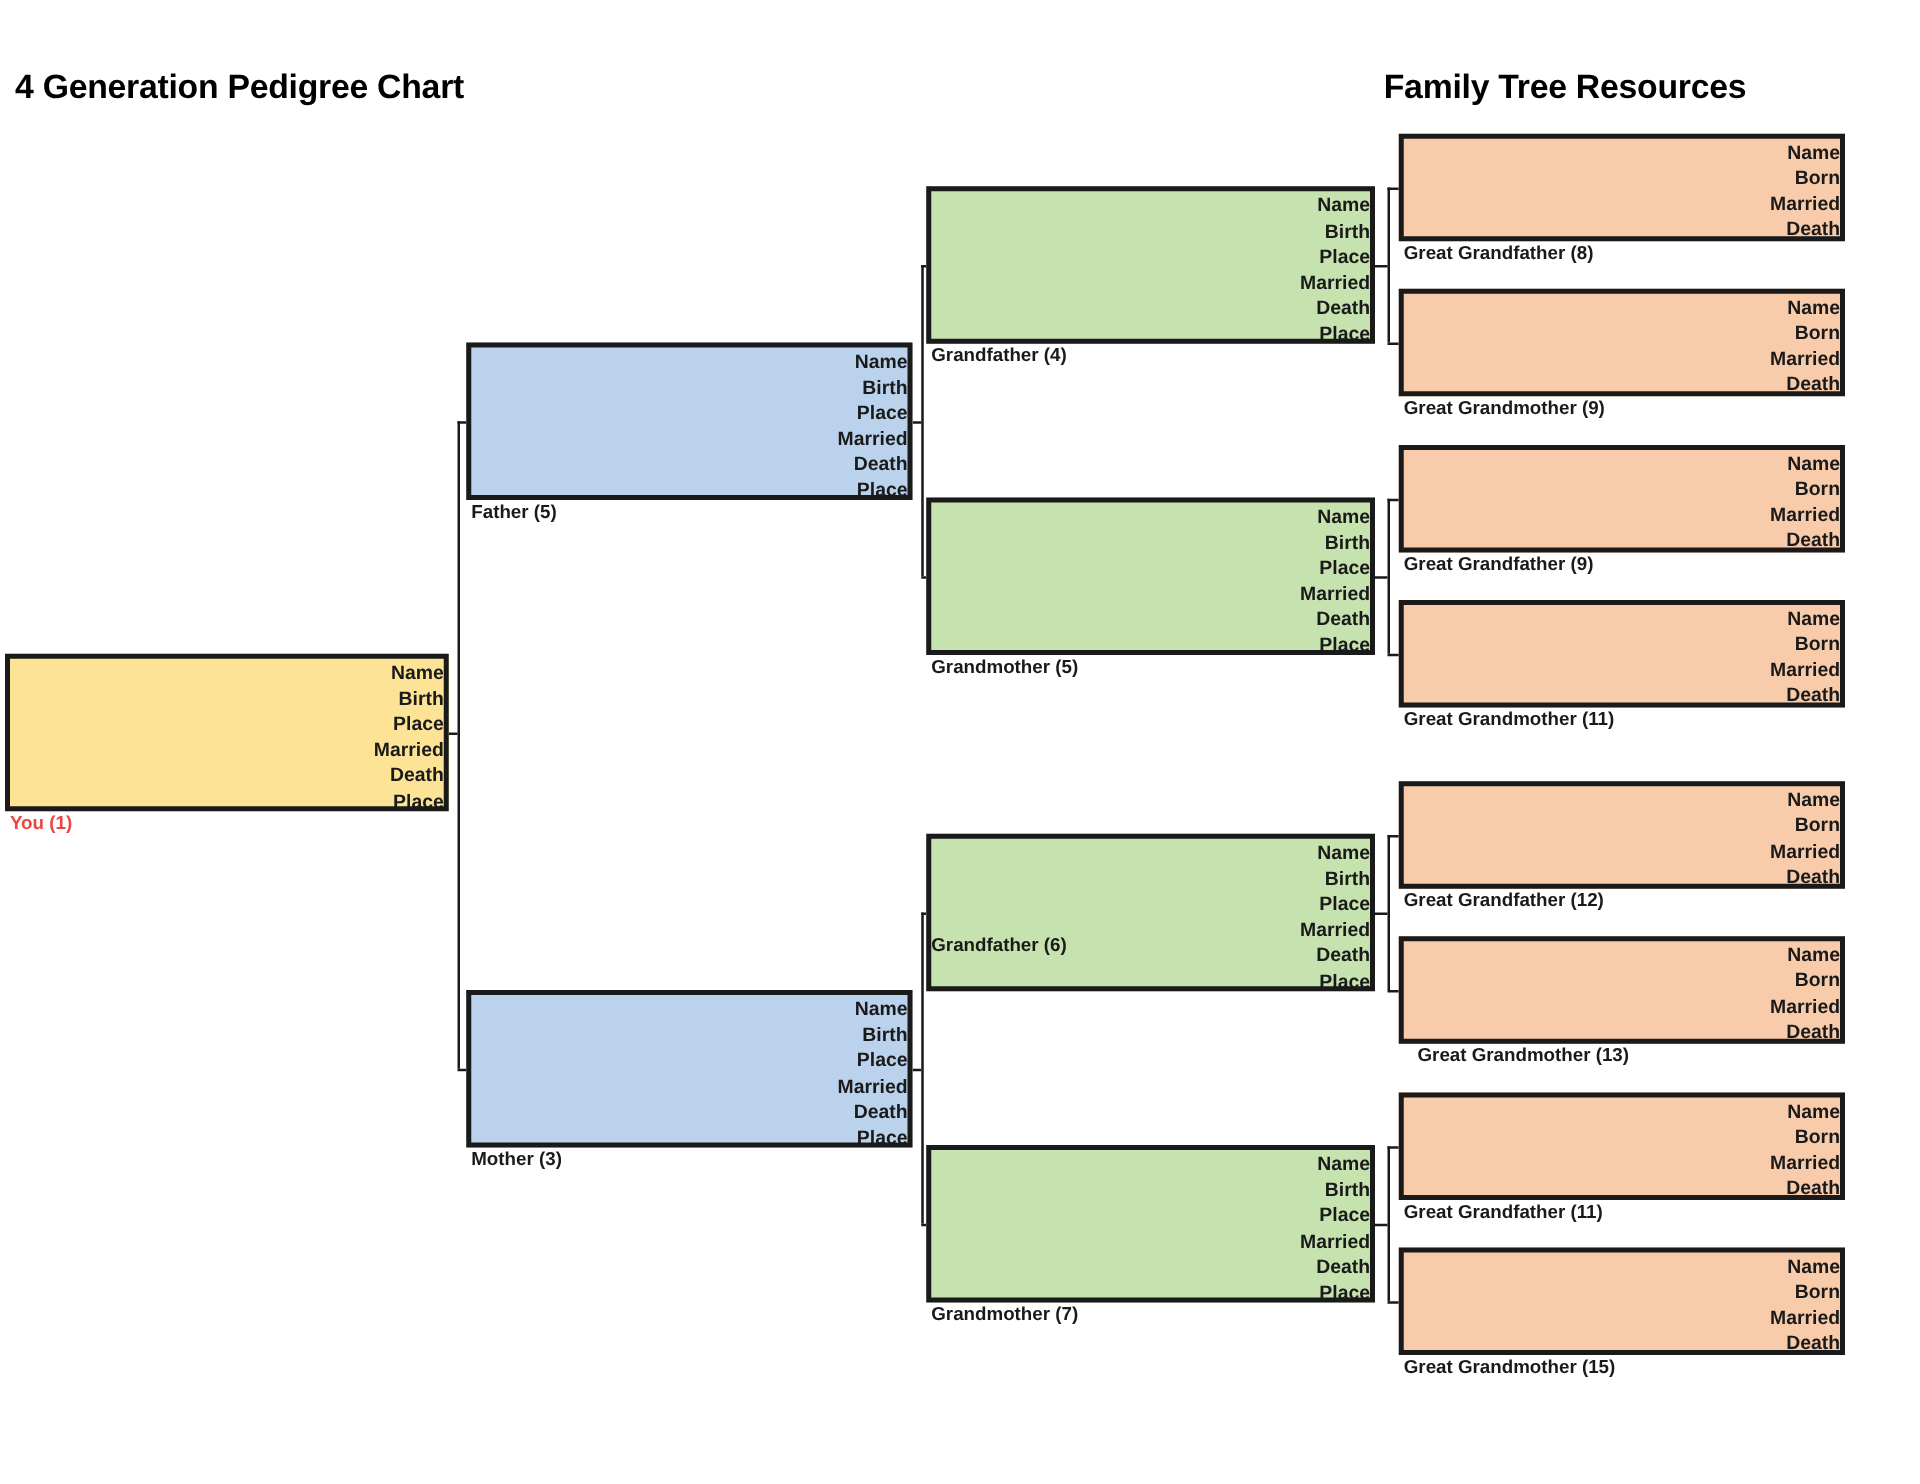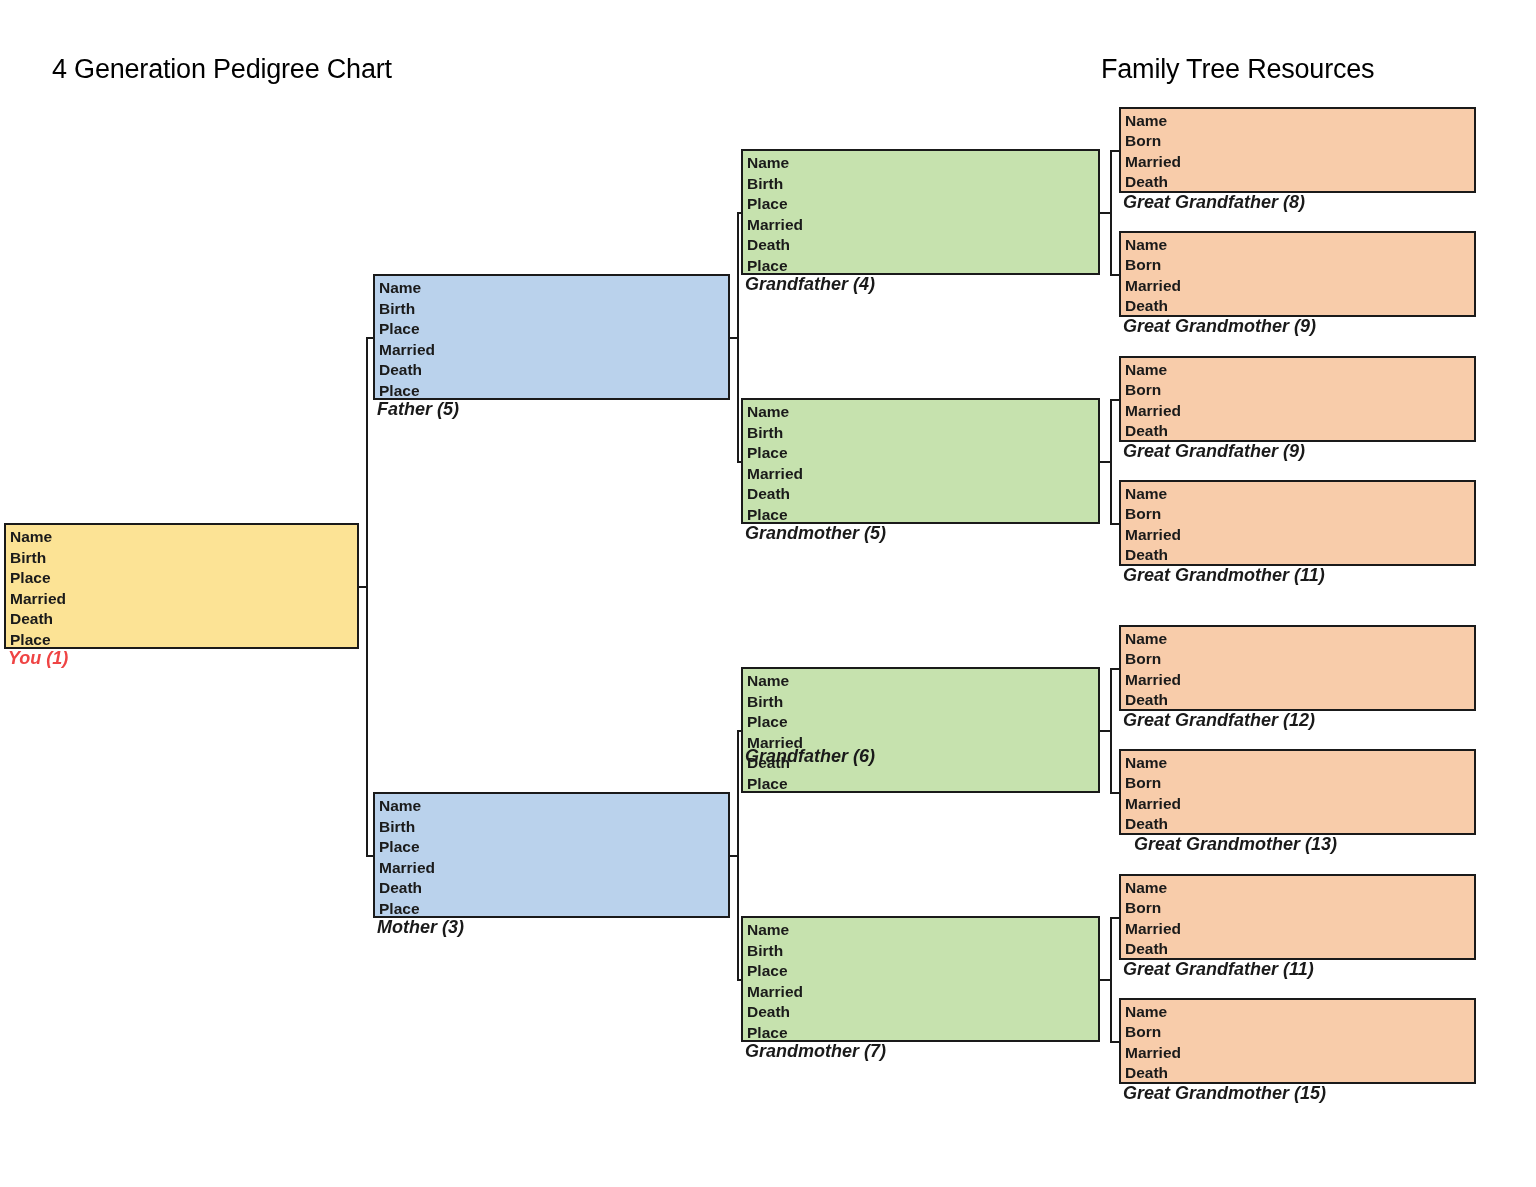--- a/index.html
+++ b/index.html
@@ -17,61 +17,60 @@
     width: 1536px;
     height: 1187px;
     background: #ffffff;
     overflow: hidden;
   }
 
   
   .title {
     position: absolute;
     font-size: 27px;
-    font-weight: normal;
+    font-weight: bold;
     color: #000000;
     letter-spacing: -0.2px;
     white-space: nowrap;
-    margin-left: 40px;
   }
   #title-left  { left: 12px;   top: 54px; }
-  #title-right { left: 1061px; top: 54px; }
+  #title-right { left: 1107px; top: 54px; }
 
   
   .pbox {
     position: absolute;
     box-sizing: border-box;
-    border: 2px solid #a21caf;
+    border: 4px solid #a21caf;
     padding: 2px 0 0 4px;
+    text-align: right;
   }
   .pbox .fields {
     display: flex;
     flex-direction: column;
   }
   .pbox .fields span {
     display: block;
     font-size: 15.5px;
     font-weight: bold;
     color: #1a1a1a;
     line-height: 20.6px;
     white-space: nowrap;
   }
   .pbox.small .fields span {
     line-height: 20.4px;
   }
 
   
   .caption {
     position: absolute;
-    font-size: 18px;
+    font-size: 15px;
     font-weight: bold;
     color: #1a1a1a;
     white-space: nowrap;
     line-height: 17px;
-    font-style: italic;
   }
 
   
 
   
   .conn-v {
     position: absolute;
     width: 0;
     border-left: 2px solid #1a1a1a;
   }

